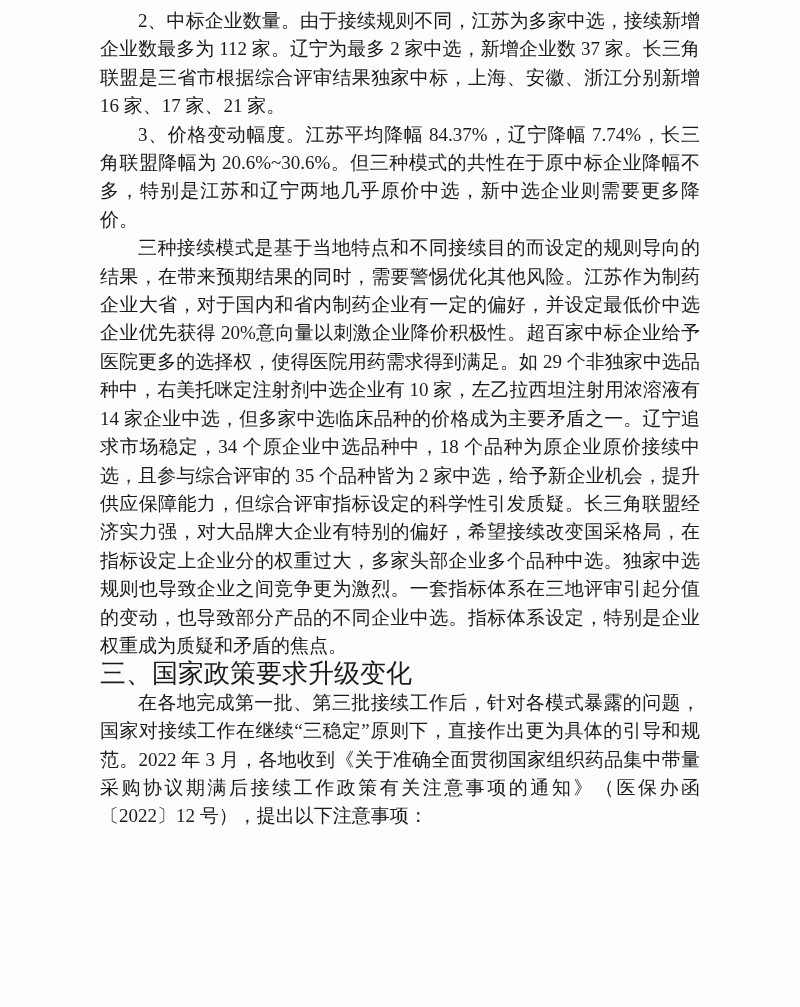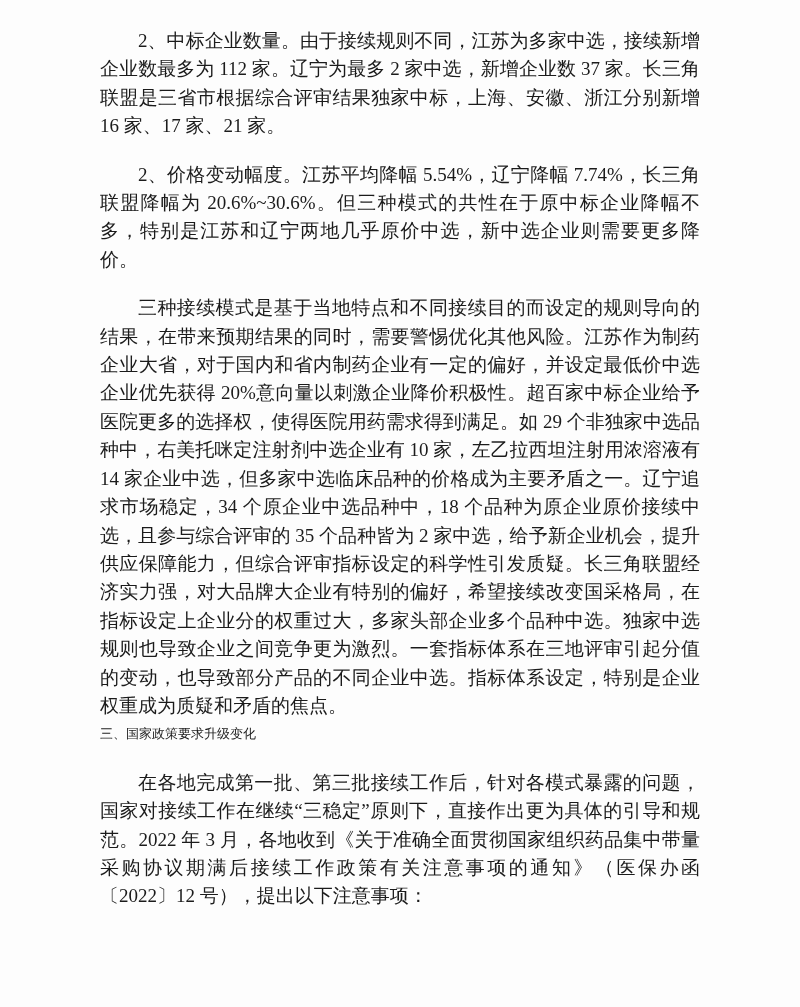--- a/index.html
+++ b/index.html
@@ -21,33 +21,32 @@
     text-align: justify;
     text-justify: inter-ideograph;
     overflow: hidden;
   }
   .para {
     margin: 0;
     padding: 0;
   }
   .indent {
     text-indent: 2em;
-    margin-top: 20px;
   }
   .heading {
     margin: 0;
     padding: 0;
-    font-size: 13px;
+    font-size: 26px;
     font-weight: normal;
     text-indent: 0;
   }
 </style>
 </head>
 <body>
 
 <div class="page">
   <p class="para indent">2、中标企业数量。由于接续规则不同，江苏为多家中选，接续新增企业数最多为 112 家。辽宁为最多 2 家中选，新增企业数 37 家。长三角联盟是三省市根据综合评审结果独家中标，上海、安徽、浙江分别新增 16 家、17 家、21 家。</p>
-  <p class="para indent">2、价格变动幅度。江苏平均降幅 5.54%，辽宁降幅 7.74%，长三角联盟降幅为 20.6%~30.6%。但三种模式的共性在于原中标企业降幅不多，特别是江苏和辽宁两地几乎原价中选，新中选企业则需要更多降价。</p>
+  <p class="para indent">3、价格变动幅度。江苏平均降幅 84.37%，辽宁降幅 7.74%，长三角联盟降幅为 20.6%~30.6%。但三种模式的共性在于原中标企业降幅不多，特别是江苏和辽宁两地几乎原价中选，新中选企业则需要更多降价。</p>
   <p class="para indent">三种接续模式是基于当地特点和不同接续目的而设定的规则导向的结果，在带来预期结果的同时，需要警惕优化其他风险。江苏作为制药企业大省，对于国内和省内制药企业有一定的偏好，并设定最低价中选企业优先获得 20%意向量以刺激企业降价积极性。超百家中标企业给予医院更多的选择权，使得医院用药需求得到满足。如 29 个非独家中选品种中，右美托咪定注射剂中选企业有 10 家，左乙拉西坦注射用浓溶液有 14 家企业中选，但多家中选临床品种的价格成为主要矛盾之一。辽宁追求市场稳定，34 个原企业中选品种中，18 个品种为原企业原价接续中选，且参与综合评审的 35 个品种皆为 2 家中选，给予新企业机会，提升供应保障能力，但综合评审指标设定的科学性引发质疑。长三角联盟经济实力强，对大品牌大企业有特别的偏好，希望接续改变国采格局，在指标设定上企业分的权重过大，多家头部企业多个品种中选。独家中选规则也导致企业之间竞争更为激烈。一套指标体系在三地评审引起分值的变动，也导致部分产品的不同企业中选。指标体系设定，特别是企业权重成为质疑和矛盾的焦点。</p>
   <h2 class="heading">三、国家政策要求升级变化</h2>
   <p class="para indent">在各地完成第一批、第三批接续工作后，针对各模式暴露的问题，国家对接续工作在继续“三稳定”原则下，直接作出更为具体的引导和规范。2022 年 3 月，各地收到《关于准确全面贯彻国家组织药品集中带量采购协议期满后接续工作政策有关注意事项的通知》（医保办函〔2022〕12 号），提出以下注意事项：</p>
 
 </div>
 
 </body></html>

